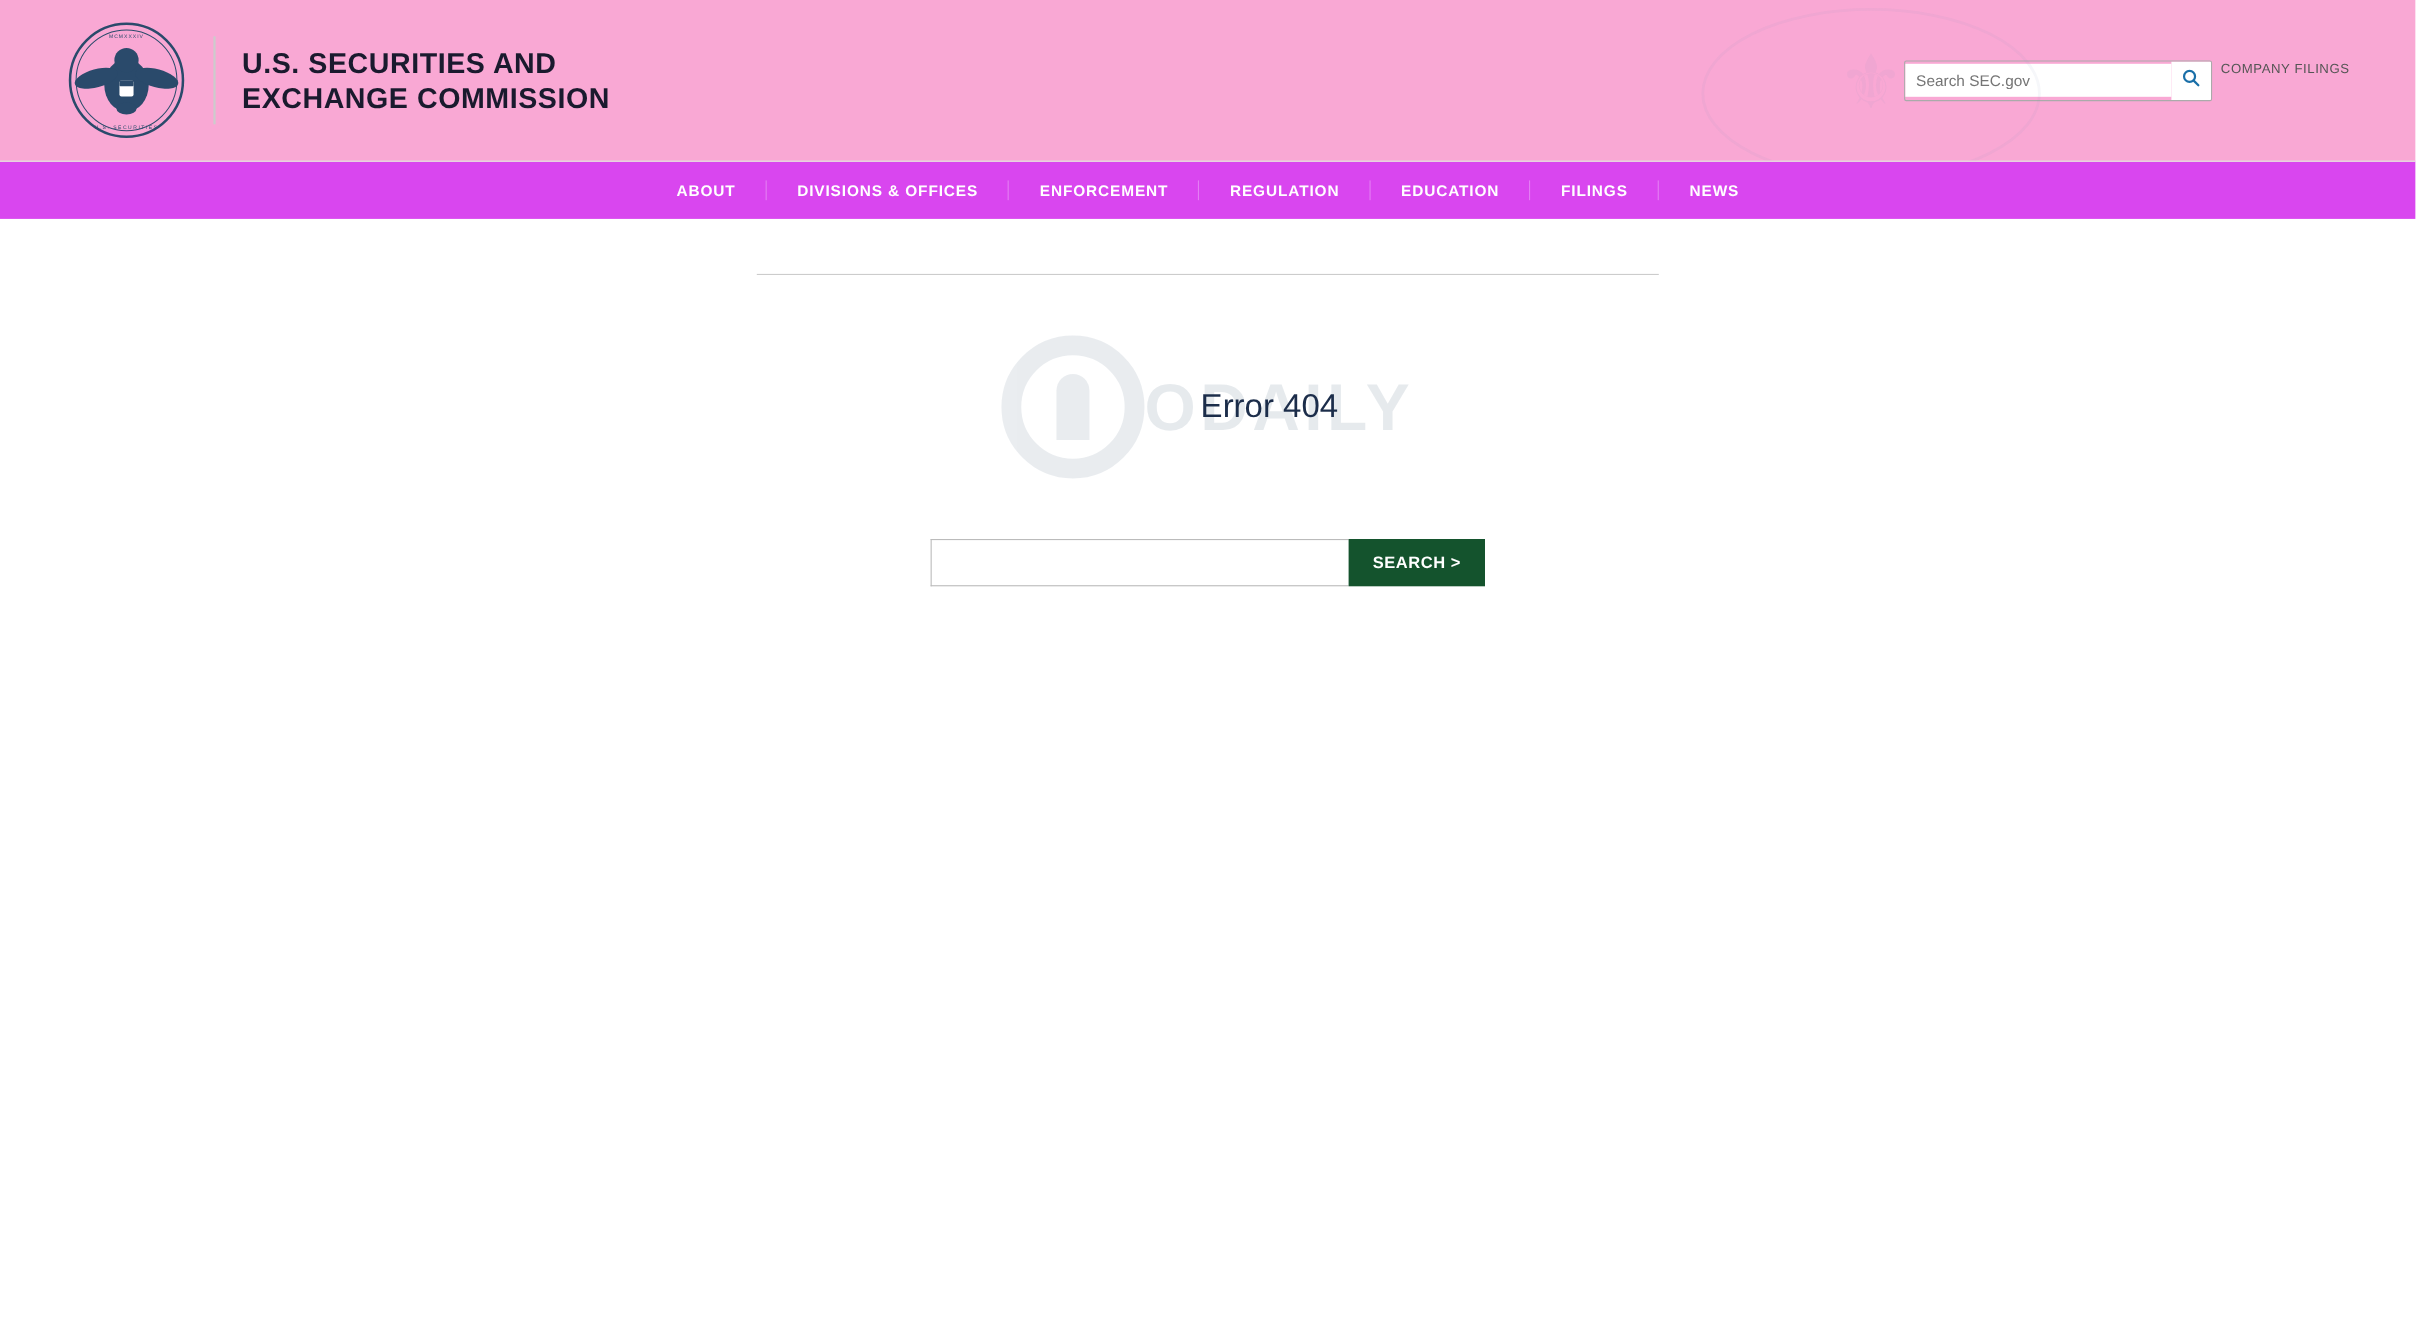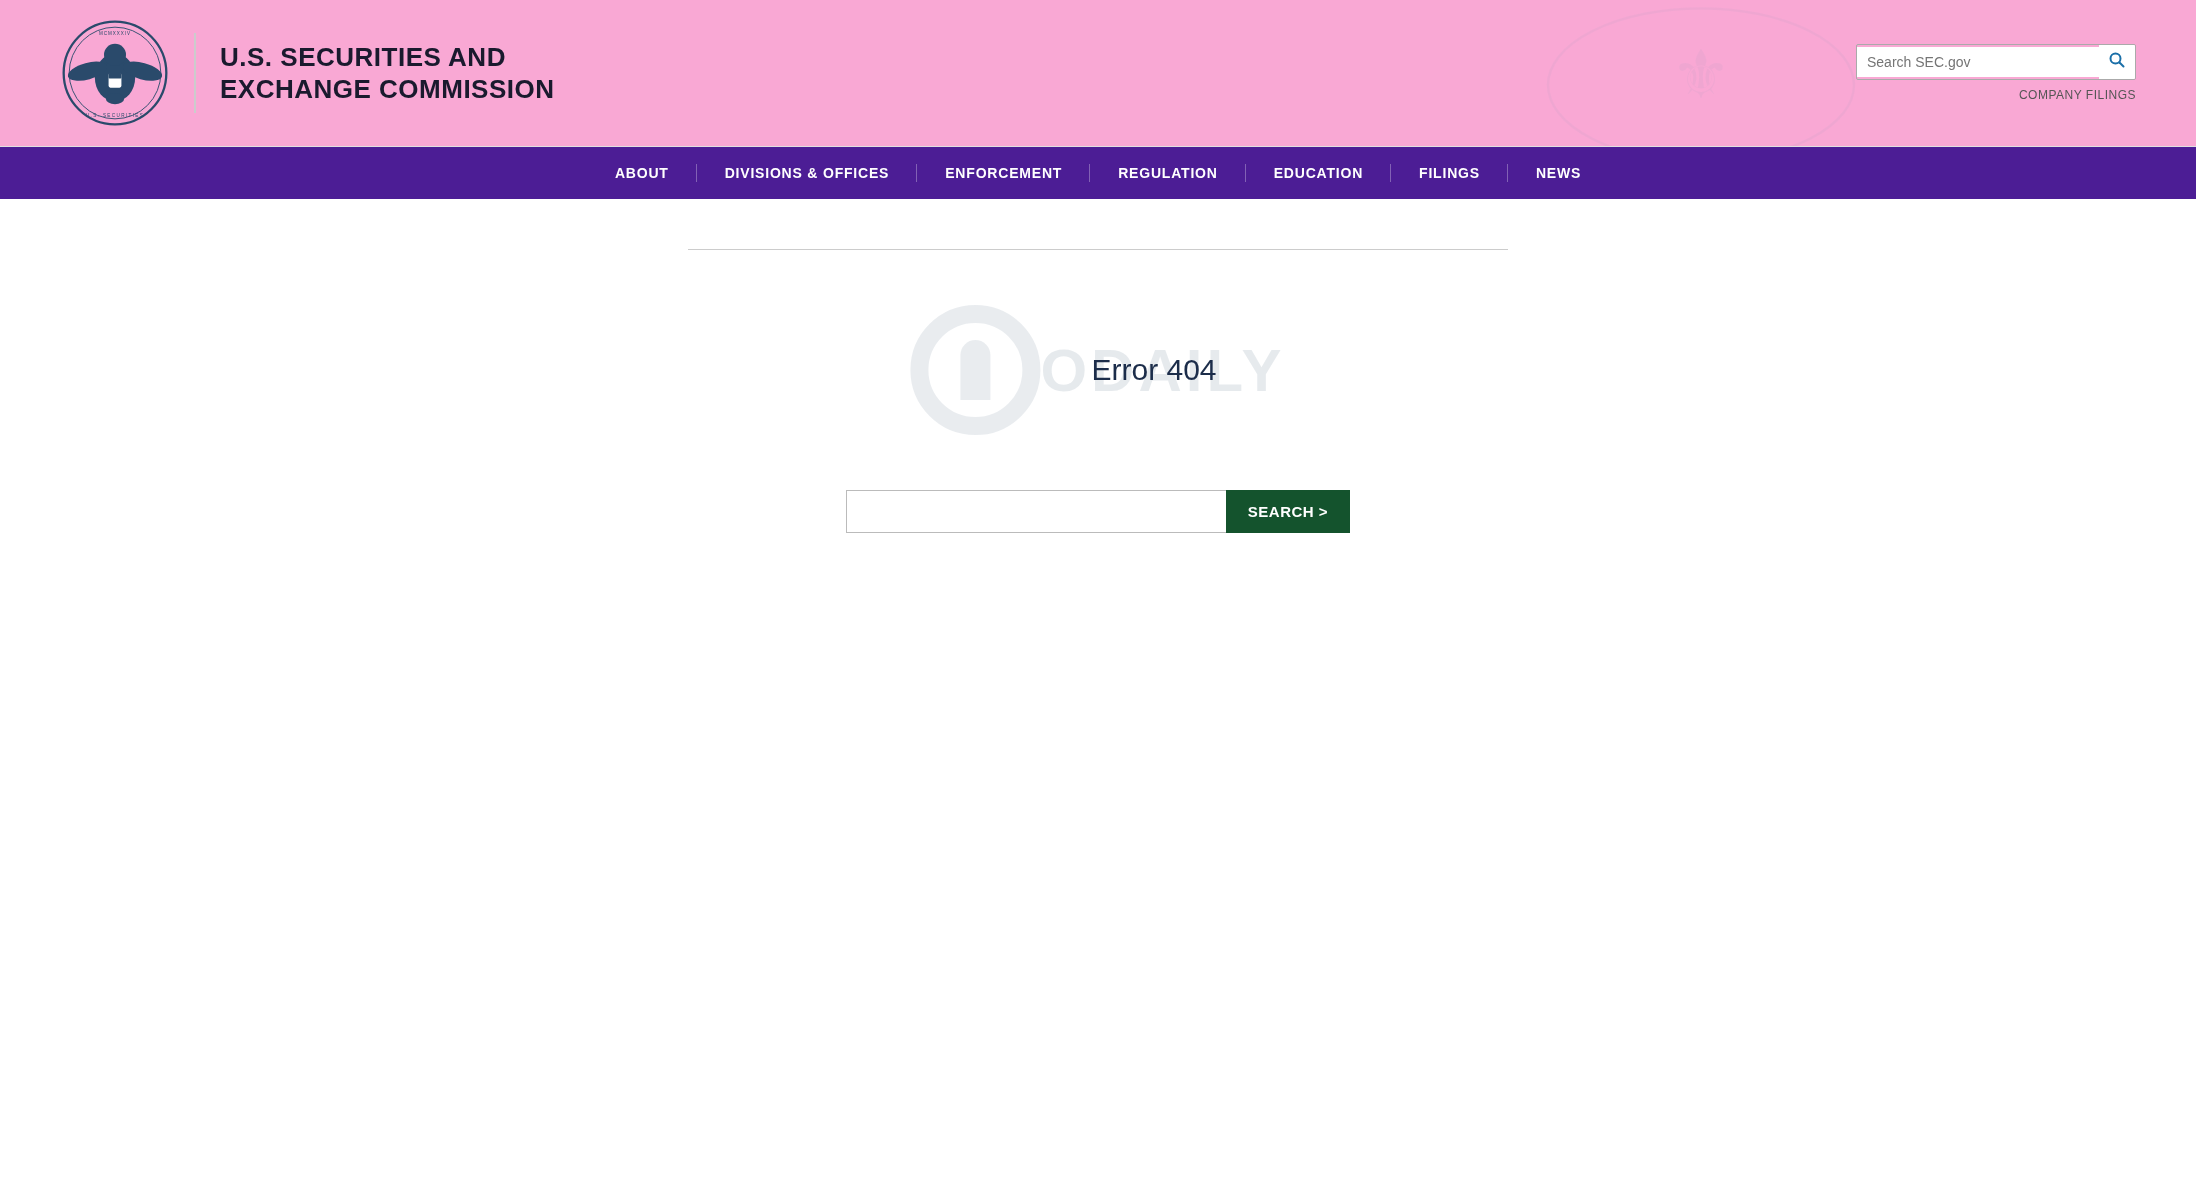--- a/index.html
+++ b/index.html
@@ -34,22 +34,21 @@
     }
     .org-name {
       font-size: 26px;
       font-weight: bold;
       color: #1a1a2e;
       line-height: 1.25;
       letter-spacing: 0.5px;
     }
     .header-right {
       display: flex;
-      flex-direction: column;
-      align-items: flex-end;
+      flex-direction: row;
       gap: 8px;
     }
     .search-bar {
       display: flex;
       align-items: center;
       border: 1px solid #aaa;
       border-radius: 2px;
       overflow: hidden;
       width: 280px;
     }
@@ -83,21 +82,21 @@
       right: 320px;
       top: 0;
       width: 350px;
       height: 170px;
       opacity: 0.08;
       pointer-events: none;
     }
 
     
     .nav-bar {
-      background: #4c1d95;
+      background: #d946ef;
       display: flex;
       align-items: center;
       justify-content: center;
       gap: 0;
     }
     .nav-item {
       color: #fff;
       font-size: 14px;
       font-weight: bold;
       letter-spacing: 0.8px;

